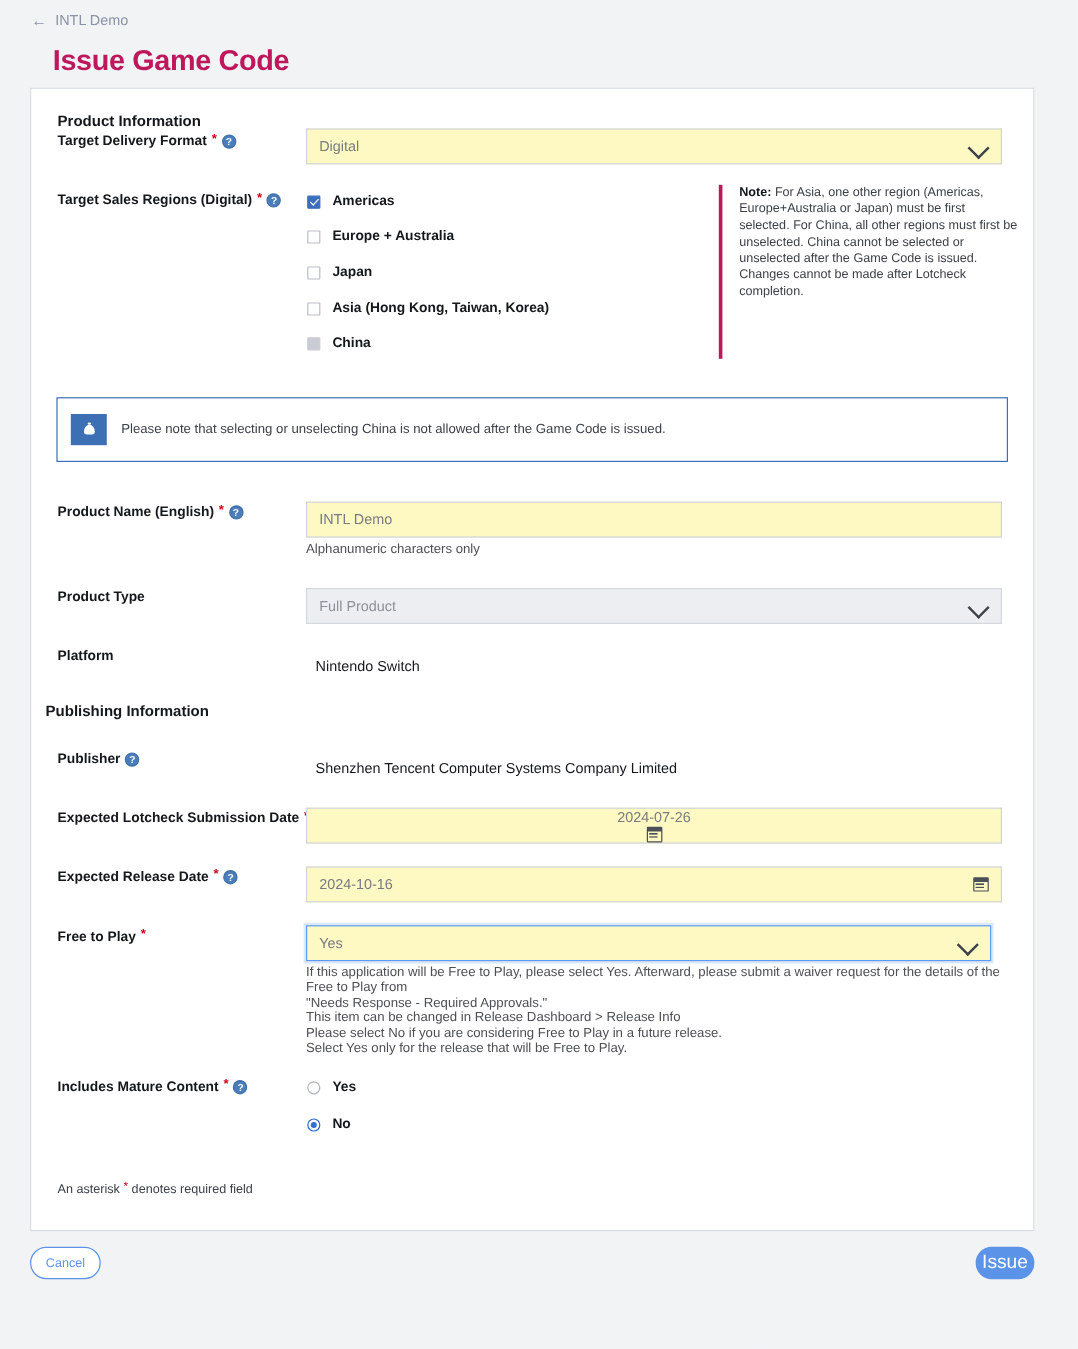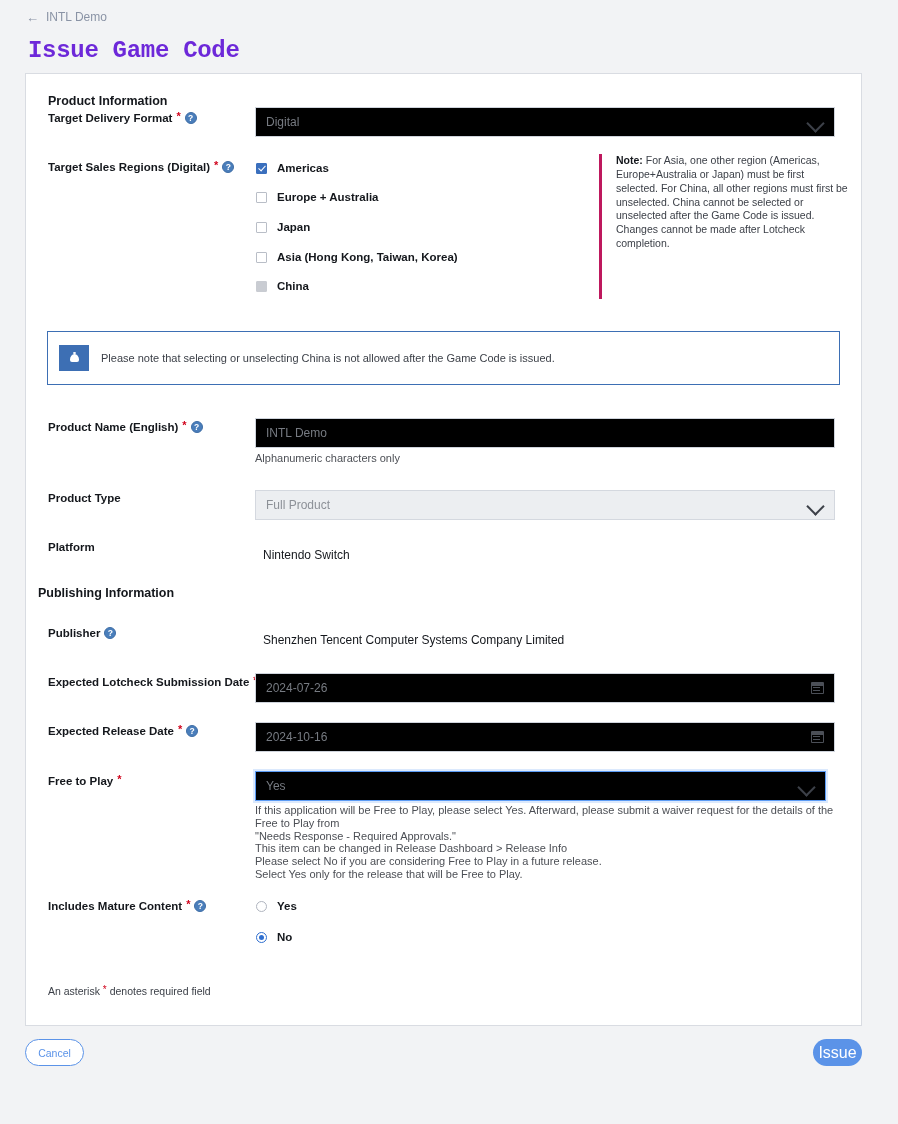--- a/index.html
+++ b/index.html
@@ -15,24 +15,23 @@
 
   
   .backlink {
     position: absolute; left: 26px; top: 10px;
     display: flex; align-items: center; gap: 7px;
     font-size: 12px; color: #8a93a5; cursor: pointer;
   }
   .backlink .arrow { font-size: 13px; line-height: 1; color: #8a93a5; }
 
   .page-title {
-    position: absolute; left: 28px; top: 37px;
+    position: absolute; left: 44px; top: 37px;
     font-size: 24px; font-weight: 700; letter-spacing: -0.3px;
-    color: #6d28d9;
-    font-family: Liberation Mono, monospace;
+    color: #be185d;
   }
 
   
   .card {
     position: absolute; left: 25px; top: 73px;
     width: 837px; height: 953px;
     background: #ffffff;
     border: 1px solid #d9dce2;
   }
 
@@ -55,21 +54,21 @@
     font-size: 8.5px; font-weight: 700; line-height: 1;
     border: 1px solid #3f6ea6;
     cursor: pointer;
   }
 
   
   .field {
     position: absolute;
     height: 30px;
     border: 1px solid #cfd4dc;
-    background: #000000;
+    background: #fef9c3;
     display: flex; align-items: center;
     padding: 0 10px;
     font-size: 12px; color: #777b82;
   }
   .field.disabled { background: #eceef1; border-color: #d4d8df; color: #8c9097; }
   .field.focused { border: 1.5px solid #5b9bf5; box-shadow: 0 0 0 2px rgba(91,155,245,.22); }
   .field .val { flex: 1; }
   .chev {
     width: 16px; height: 16px; flex: 0 0 16px;
     position: relative;
@@ -276,21 +275,21 @@
       <span>Publisher</span>
       <span class="help">?</span>
     </div>
     <div class="static-val" style="left:237px; top:559px;">Shenzhen Tencent Computer Systems Company Limited</div>
 
     <div class="flabel" style="left:22px; top:602px;">
       <span>Expected Lotcheck Submission Date</span>
       <span class="req">*</span>
       <span class="help">?</span>
     </div>
-    <div class="field" style="left:229px; top:599px; width:580px;">
+    <div class="field" style="left:229px; top:599px; width:580px;flex-direction:column;">
       <span class="val">2024-07-26</span>
       <span class="cal"></span>
     </div>
 
     <div class="flabel" style="left:22px; top:651px;">
       <span>Expected Release Date</span>
       <span class="req">*</span>
       <span class="help">?</span>
     </div>
     <div class="field" style="left:229px; top:648px; width:580px;">

